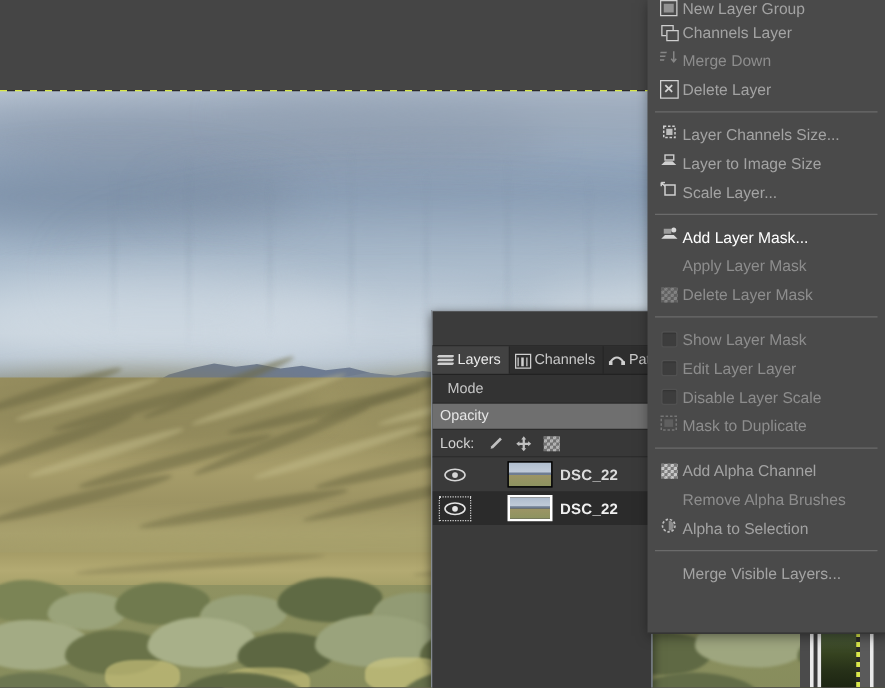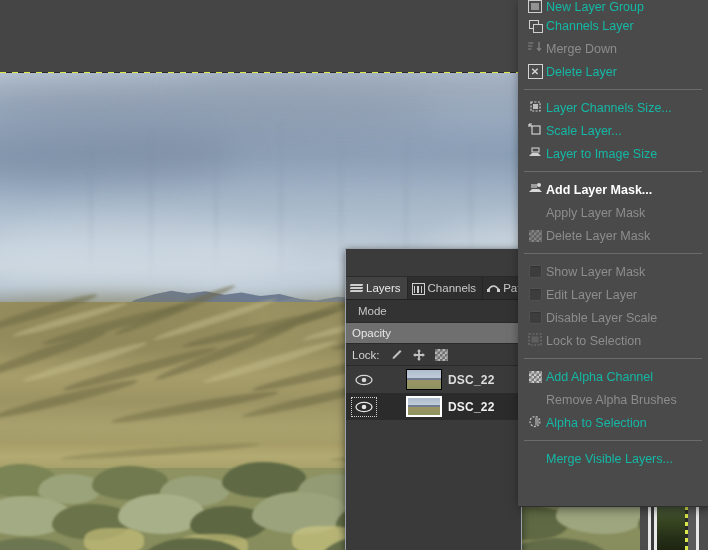--- a/index.html
+++ b/index.html
@@ -135,24 +135,24 @@
   .list-filler{background:#3a3a3a;}
 
   
   #layer-menu{
     position:absolute;left:518px;top:0;width:190px;height:506px;
     background:#4a4a4a;border-right:1px solid #3a3a3a;border-bottom:1px solid #2f2f2f;
     box-shadow:2px 2px 10px rgba(0,0,0,.5);overflow:hidden;
   }
   .mi{height:23px;display:flex;align-items:center;position:relative;padding-left:6px;}
   .mi .mi-ico{width:22px;height:16px;flex:0 0 auto;display:flex;align-items:center;justify-content:center;}
-  .mi .mi-lbl{font-size:12.5px;color:#14b8a6;white-space:nowrap;}
+  .mi .mi-lbl{font-size:12.5px;color:#a3a3a3;white-space:nowrap;}
   .mi.disabled .mi-lbl{color:#8d8d8d;}
   .mi.disabled .mi-ico{opacity:.45;}
-  .mi.hovered .mi-lbl{color:#ffffff;font-weight:bold;}
+  .mi.hovered .mi-lbl{color:#ffffff;font-weight:normal;}
   .mi-sep{height:1px;background:#6b6b6b;margin:6px 6px 6px 6px;}
   .chk{width:11px;height:11px;border-radius:2px;background:#2f2f2f;border:1px solid #5a5a5a;box-shadow:inset 0 1px 1px rgba(0,0,0,.5);}
   .checker{width:13px;height:12px;
     background-image:
       linear-gradient(45deg,#cfcfcf 25%,transparent 25%,transparent 75%,#cfcfcf 75%),
       linear-gradient(45deg,#cfcfcf 25%,transparent 25%,transparent 75%,#cfcfcf 75%);
     background-size:5px 5px;background-position:0 0,2.5px 2.5px;background-color:#7b7b7b;}
   .icoX{width:13px;height:13px;border:1.5px solid #d2d2d2;display:flex;align-items:center;justify-content:center;
         font-size:10px;color:#d2d2d2;line-height:1;font-weight:bold;}
   .ico-dup{width:13px;height:12px;position:relative;}
@@ -443,34 +443,34 @@
             <span><svg width="14" height="13" viewBox="0 0 14 13">
                 <rect x="3" y="2" width="9" height="9" fill="none" stroke="#cfcfcf" stroke-width="1.2" stroke-dasharray="2 1.4"></rect>
                 <rect x="5" y="4" width="5" height="5" fill="#bdbdbd"></rect>
               </svg></span>
           </span>
           <span class="mi-lbl">Layer Channels Size...</span>
         </div>
         <div class="mi">
           <span class="mi-ico">
             <span><svg width="14" height="13" viewBox="0 0 14 13">
+                <path d="M1 10h12l-3-3H4z" fill="#cfcfcf"></path>
+                <rect x="4" y="2" width="7" height="4" fill="none" stroke="#cfcfcf" stroke-width="1.1"></rect>
+              </svg></span>
+          </span>
+          <span class="mi-lbl">Layer to Image Size</span>
+        </div>
+        <div class="mi">
+          <span class="mi-ico">
+            <span><svg width="14" height="13" viewBox="0 0 14 13">
                 <rect x="4" y="3" width="8" height="8" fill="none" stroke="#cfcfcf" stroke-width="1.2"></rect>
                 <path d="M1 1l3 3M1 1v3M1 1h3" stroke="#cfcfcf" stroke-width="1.2" fill="none"></path>
               </svg></span>
           </span>
           <span class="mi-lbl">Scale Layer...</span>
-        </div>
-        <div class="mi">
-          <span class="mi-ico">
-            <span><svg width="14" height="13" viewBox="0 0 14 13">
-                <path d="M1 10h12l-3-3H4z" fill="#cfcfcf"></path>
-                <rect x="4" y="2" width="7" height="4" fill="none" stroke="#cfcfcf" stroke-width="1.1"></rect>
-              </svg></span>
-          </span>
-          <span class="mi-lbl">Layer to Image Size</span>
         </div>
         <div class="mi-sep"></div>
         <div class="mi hovered">
           <span class="mi-ico">
             <span><svg width="15" height="13" viewBox="0 0 15 13">
                 <path d="M1 10h13l-3-3H4z" fill="#d8d8d8"></path>
                 <path d="M3 2h6v4H3z" fill="#9c9c9c"></path>
                 <circle cx="11" cy="3" r="2" fill="#d8d8d8"></circle>
               </svg></span>
           </span>
@@ -505,21 +505,21 @@
           </span>
           <span class="mi-lbl">Disable Layer Scale</span>
         </div>
         <div class="mi disabled">
           <span class="mi-ico">
             <span><svg width="14" height="13" viewBox="0 0 14 13">
                 <rect x="1" y="1" width="12" height="11" fill="none" stroke="#a9a9a9" stroke-width="1.2" stroke-dasharray="2 1.5"></rect>
                 <rect x="3.5" y="3.5" width="7" height="6" fill="#8f8f8f" opacity=".7"></rect>
               </svg></span>
           </span>
-          <span class="mi-lbl">Lock to Selection</span>
+          <span class="mi-lbl">Mask to Duplicate</span>
         </div>
         <div class="mi-sep"></div>
         <div class="mi">
           <span class="mi-ico">
             <span class="checker"></span>
           </span>
           <span class="mi-lbl">Add Alpha Channel</span>
         </div>
         <div class="mi disabled">
           <span class="mi-ico"></span>

